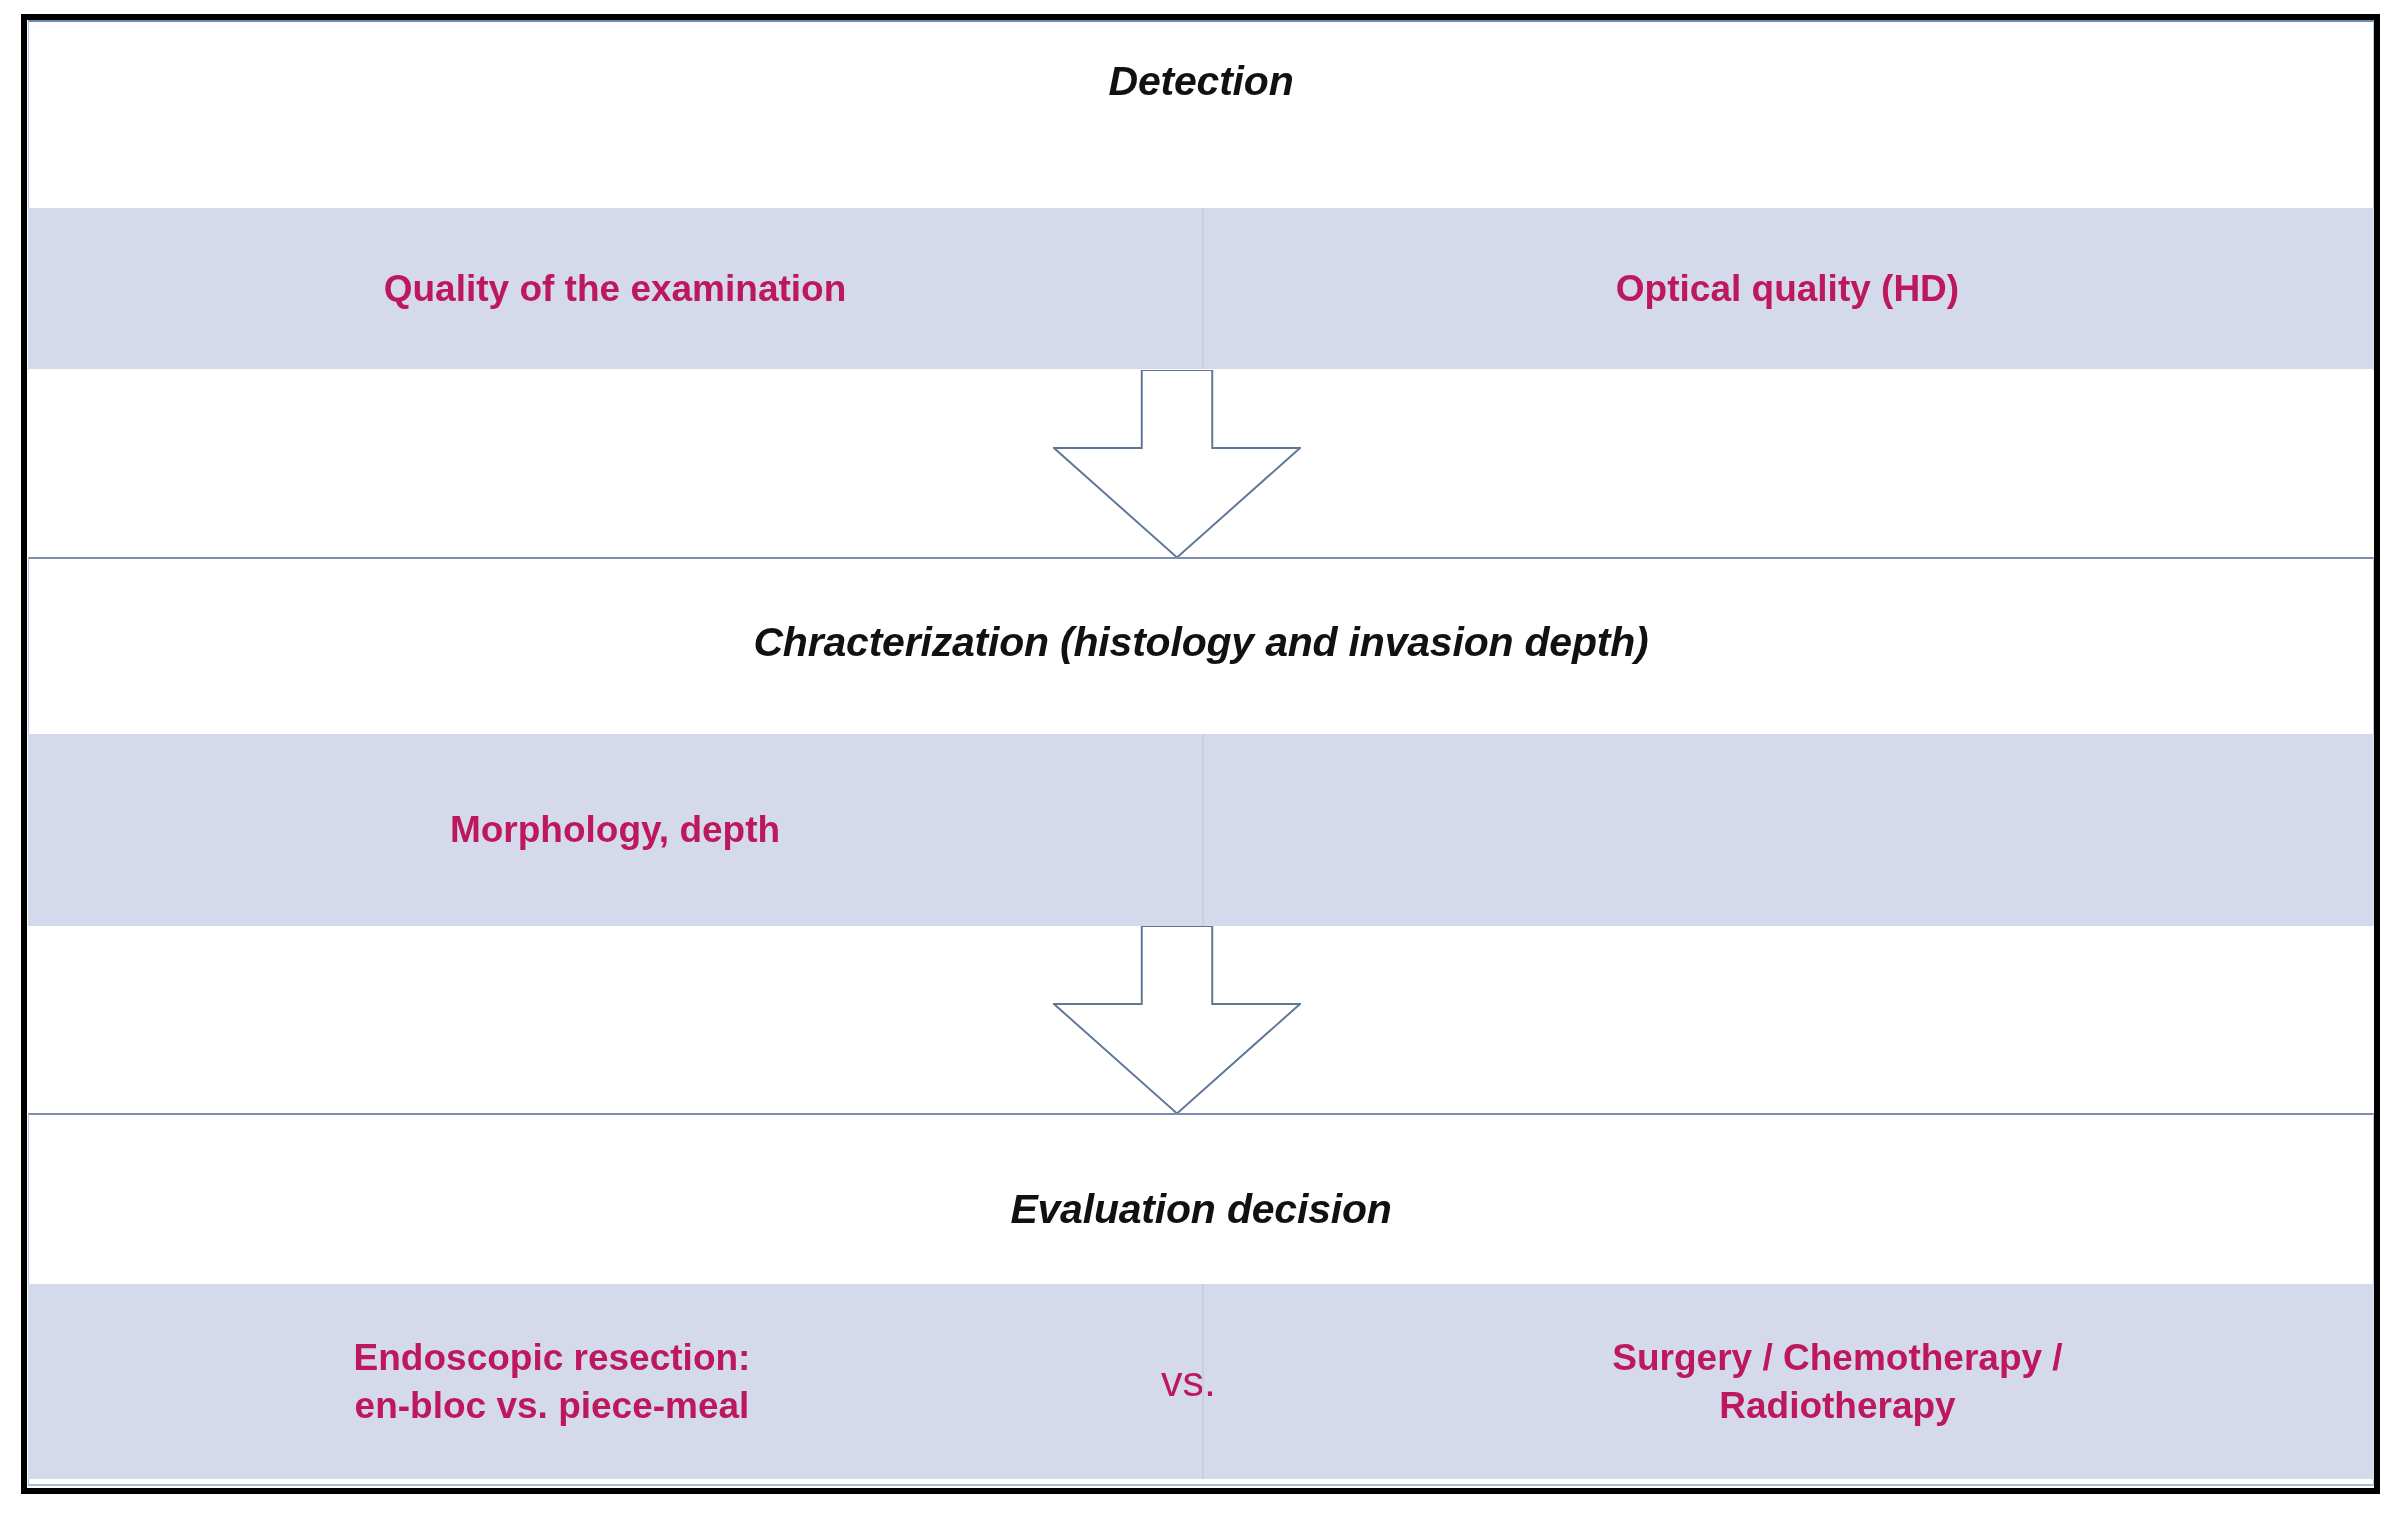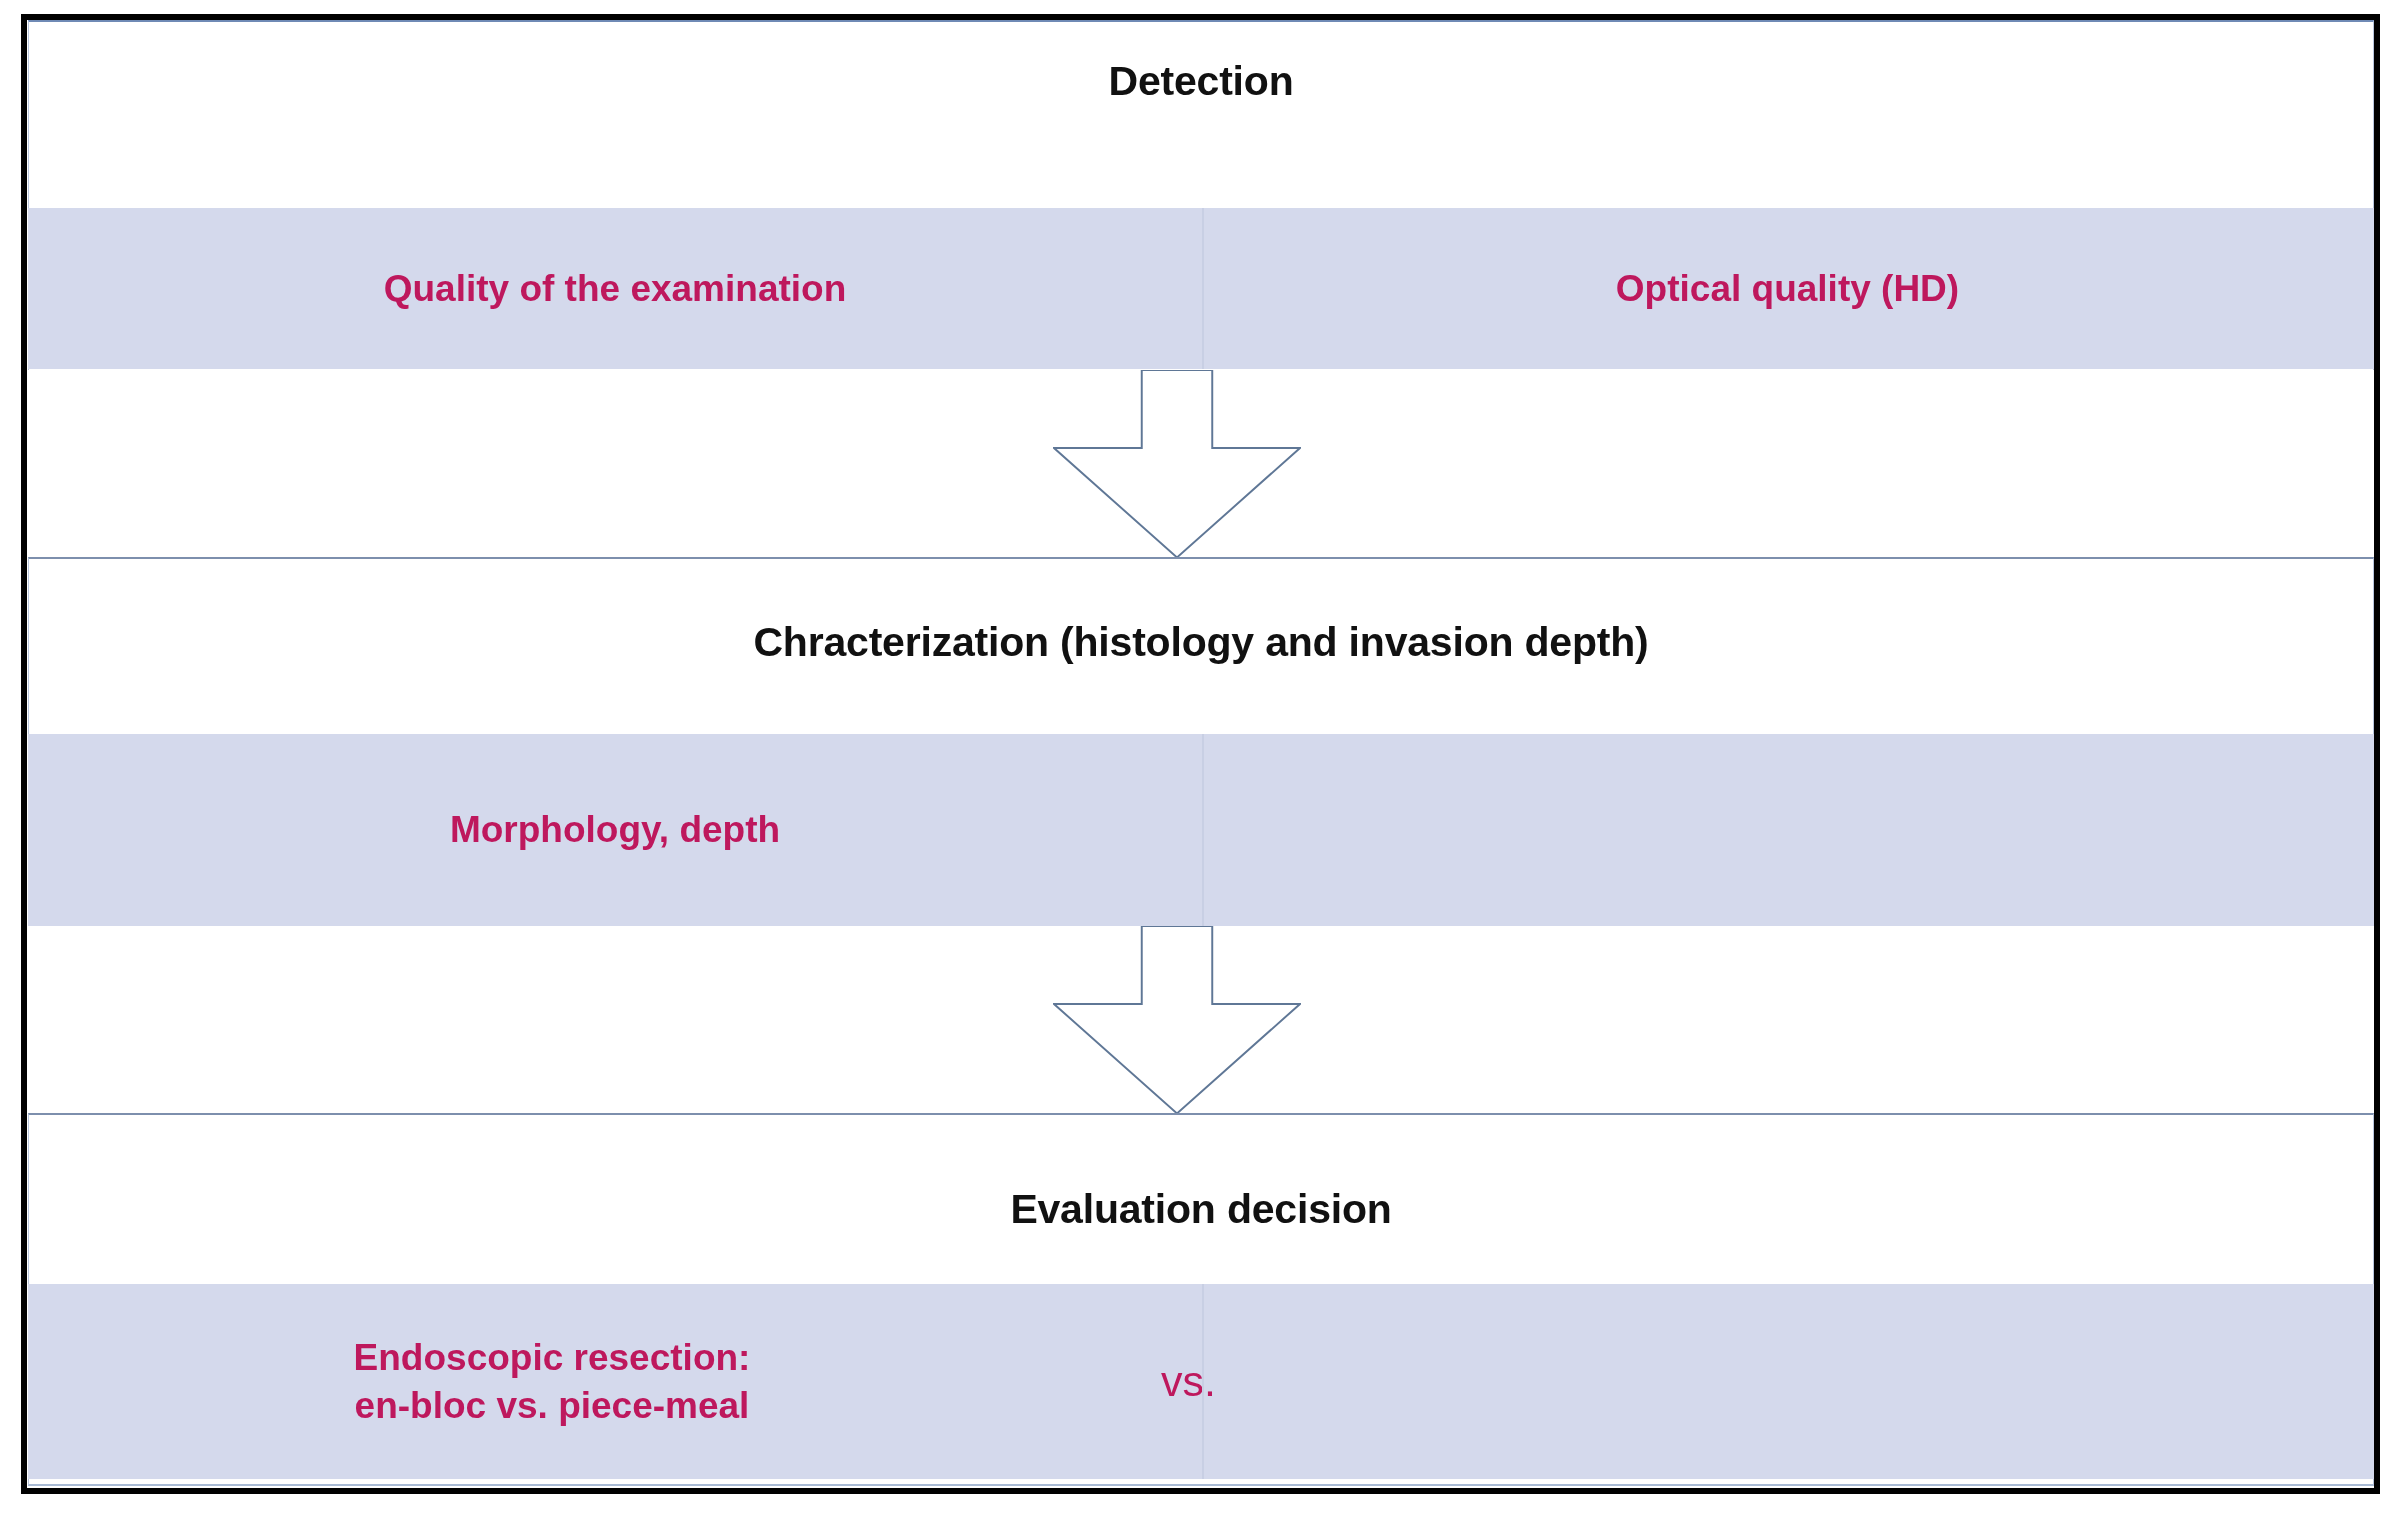--- a/index.html
+++ b/index.html
@@ -113,21 +113,21 @@
   
   .hr-line {
     position: absolute;
     left: 0;
     width: 2346px;
     height: 2.3px;
     background: #7d8fad;
   }
 
   
-  .fs-title { font-size: 41px; }
+  .fs-title { font-size: 41px; font-style: italic; }
   .fs-cell  { font-size: 37px; }
   .fs-vs    { font-size: 43px; }
 </style>
 </head>
 <body>
 
 <div id="page">
 
   <div class="outer-frame"></div>
 
@@ -182,17 +182,23 @@
       <div class="cell l3">
         <span>
           <span>Endoscopic resection:</span><br>
           <span>en-bloc vs. piece-meal</span>
         </span>
       </div>
       <div class="cell m3 fs-vs">
         <span>vs.</span>
       </div>
       <div class="divider" style="left:1174px;"></div>
+      <div class="cell r3">
+        <span>
+          <span>Surgery / Chemotherapy /</span><br>
+          <span>Radiotherapy</span>
+        </span>
+      </div>
     </div>
 
   </div>
 </div>
 
 
 </body></html>

